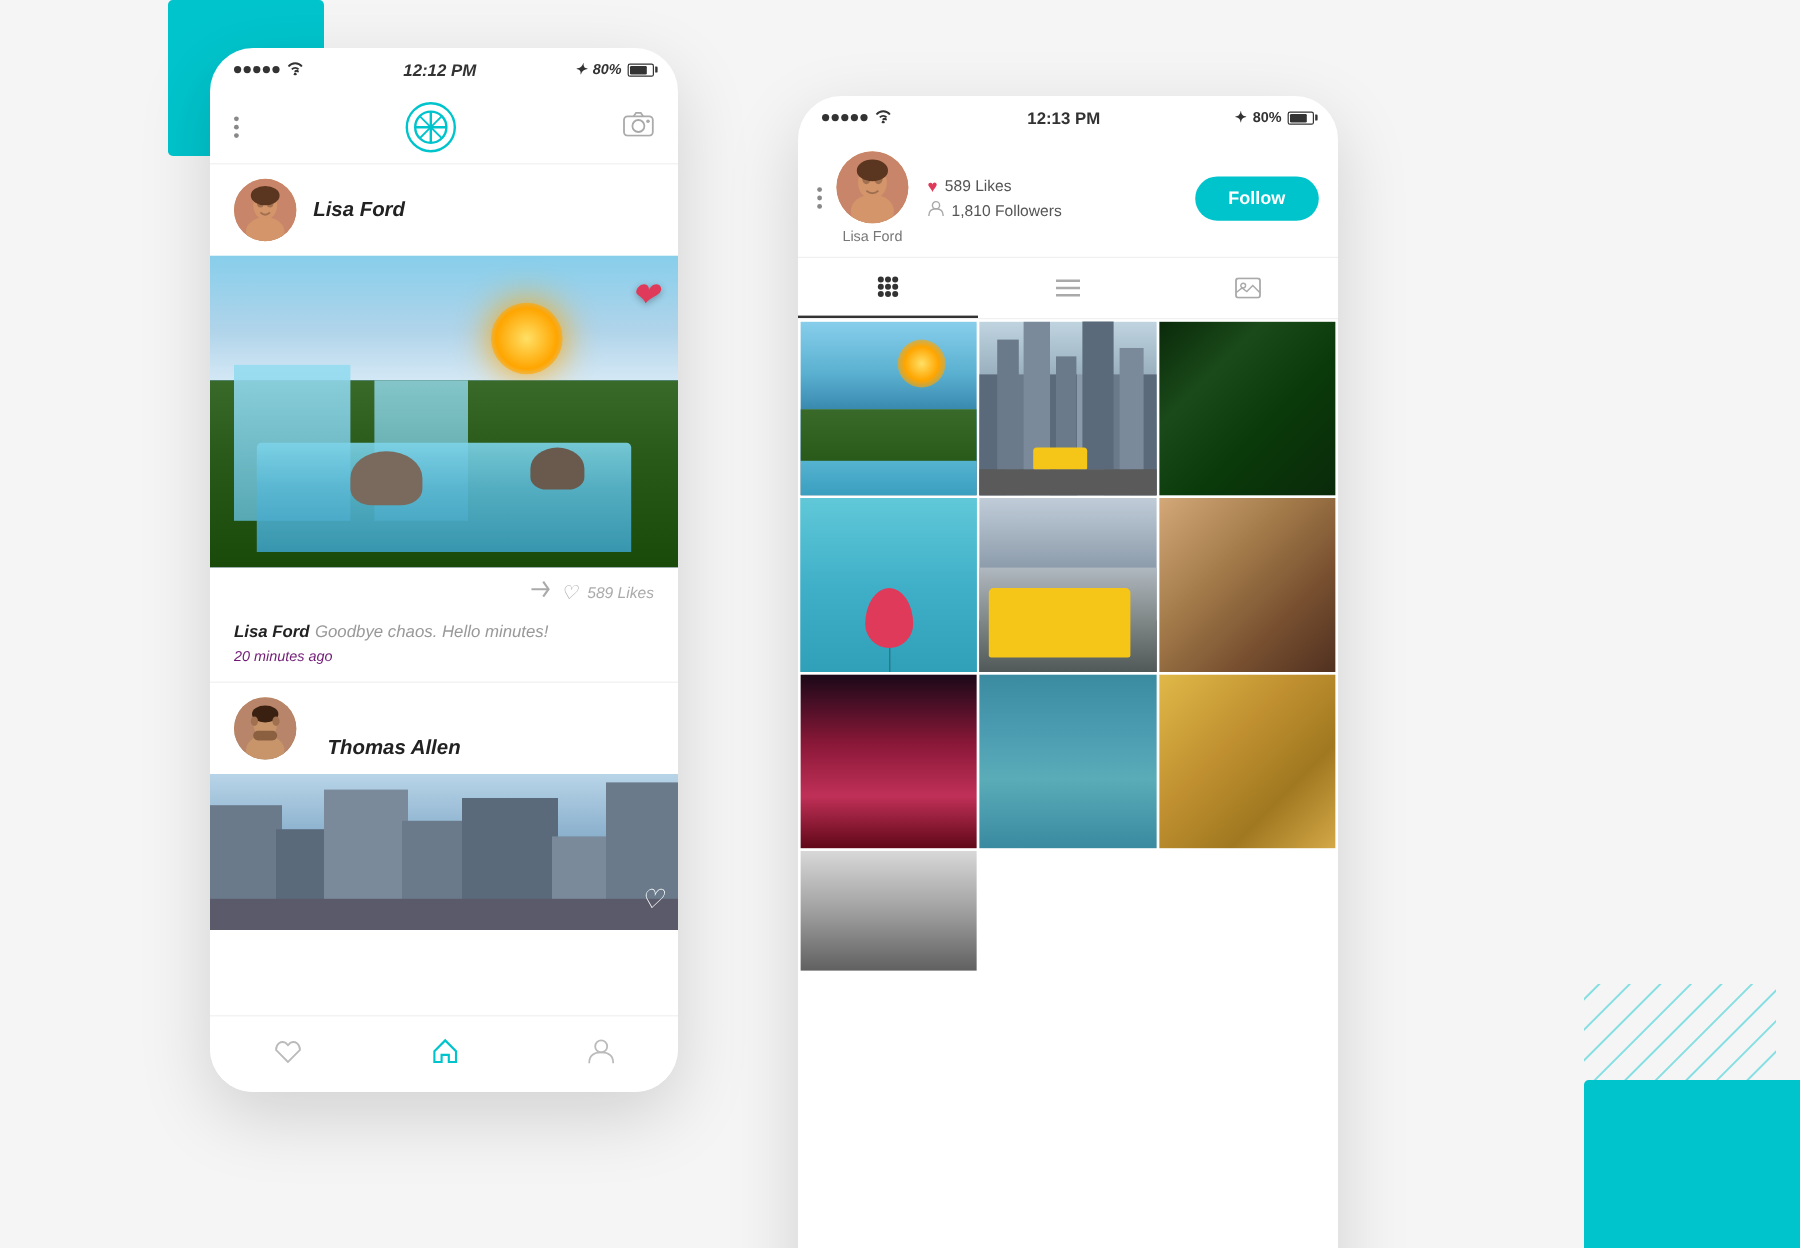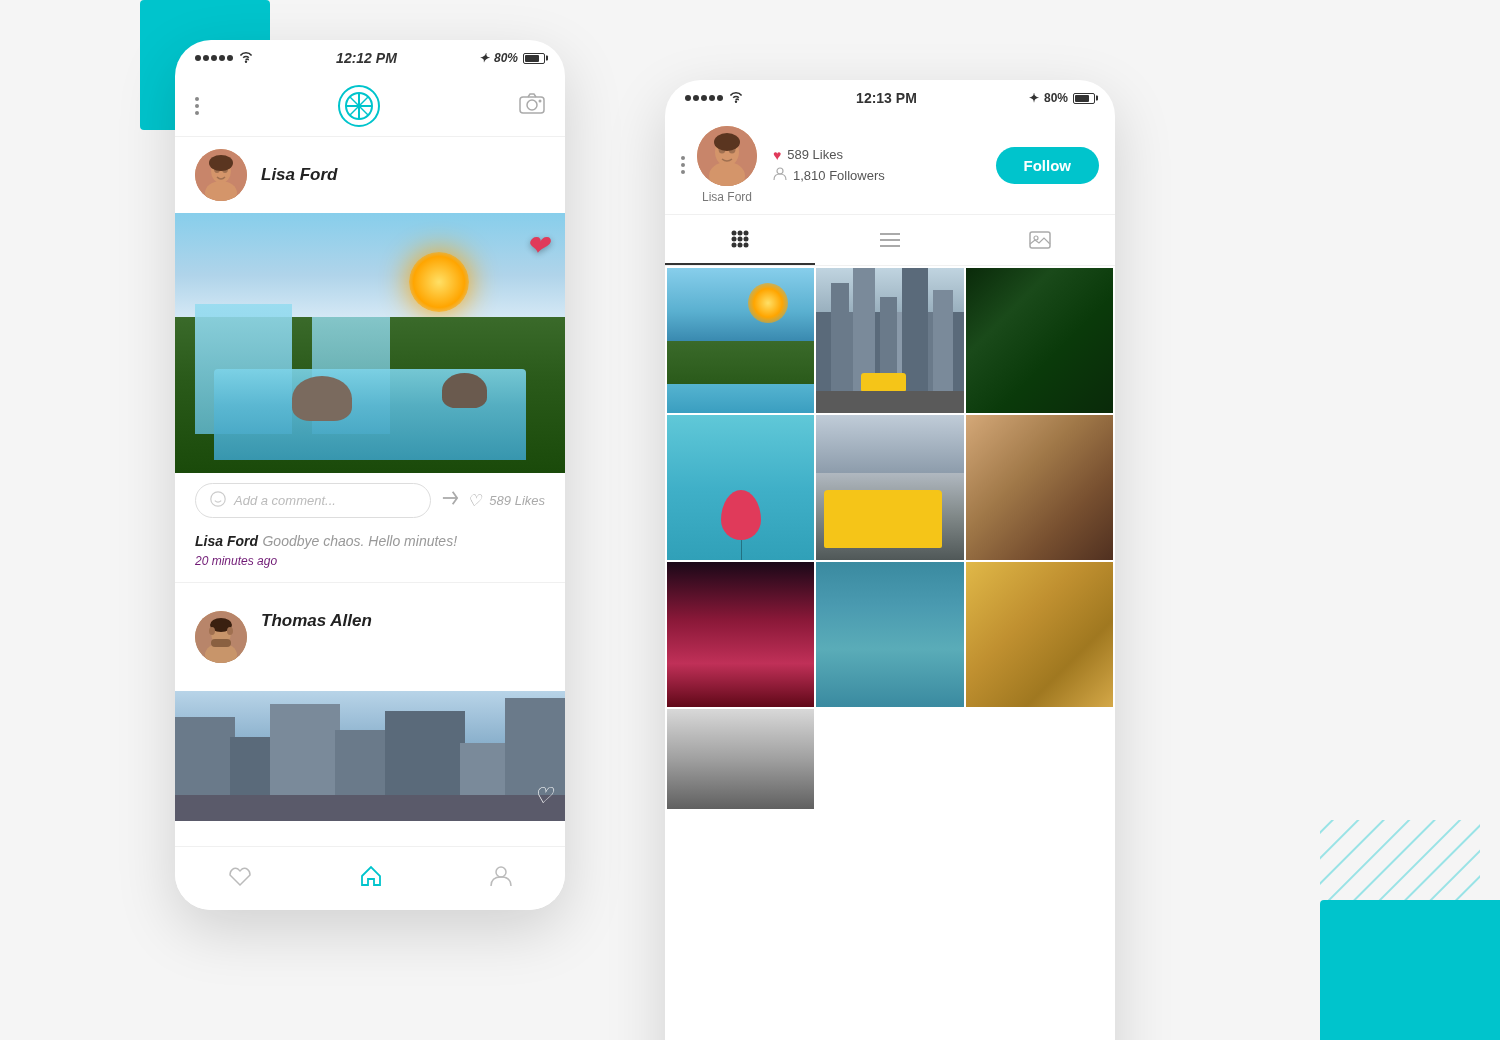--- a/index.html
+++ b/index.html
@@ -249,23 +249,23 @@
     .post-caption {
       padding: 4px 20px 14px;
     }
     .caption-user { font-weight: 700; font-size: 14px; color: #222; }
     .caption-text { font-size: 14px; color: #999; }
     .caption-time { font-size: 12px; color: #701a75; margin-top: 4px; }
 
     
     .post2-row {
       display: flex;
-      align-items: flex-start;
-      padding: 28px 20px;
-      gap: 14px;
+      align-items: flex-end;
+      padding: 12px 20px;
+      gap: 26px;
       border-top: 1px solid #f0f0f0;
     }
     .post2-image {
       width: 100%;
       height: 130px;
       position: relative;
       overflow: hidden;
     }
     .city-scene {
       width: 100%;
@@ -601,29 +601,20 @@
       <div style="position:absolute;bottom:15%;left:35%;width:20%;height:45%;background:linear-gradient(180deg,rgba(150,220,240,0.8) 0%,rgba(100,190,220,0.7) 100%);"></div>
 
       <div class="wf-water"></div>
       <div class="wf-rock1"></div>
       <div class="wf-rock2"></div>
     </div>
     <div class="heart-icon-post">❤</div>
   </div>
 
   <div class="post-actions">
-    <div class="comment-input">
-      <span class="comment-icon">
-        <svg width="16" height="16" viewBox="0 0 20 20">
-            <circle cx="10" cy="10" r="9" fill="none" stroke="#ccc" stroke-width="1.5"></circle>
-            <path d="M6 12 Q10 16 14 12" fill="none" stroke="#ccc" stroke-width="1.5"></path>
-          </svg>
-      </span>
-      <span class="comment-placeholder">Add a comment...</span>
-    </div>
     <div class="action-right">
       <span class="share-icon">
         <svg width="18" height="16" viewBox="0 0 20 18">
             <path d="M13 2 L18 9 L13 16" fill="none" stroke="#aaa" stroke-width="2"></path>
             <path d="M2 9 L18 9" fill="none" stroke="#aaa" stroke-width="2"></path>
           </svg>
       </span>
       <span class="heart-outline">♡</span>
       <span class="likes-count">589 Likes</span>
     </div>

